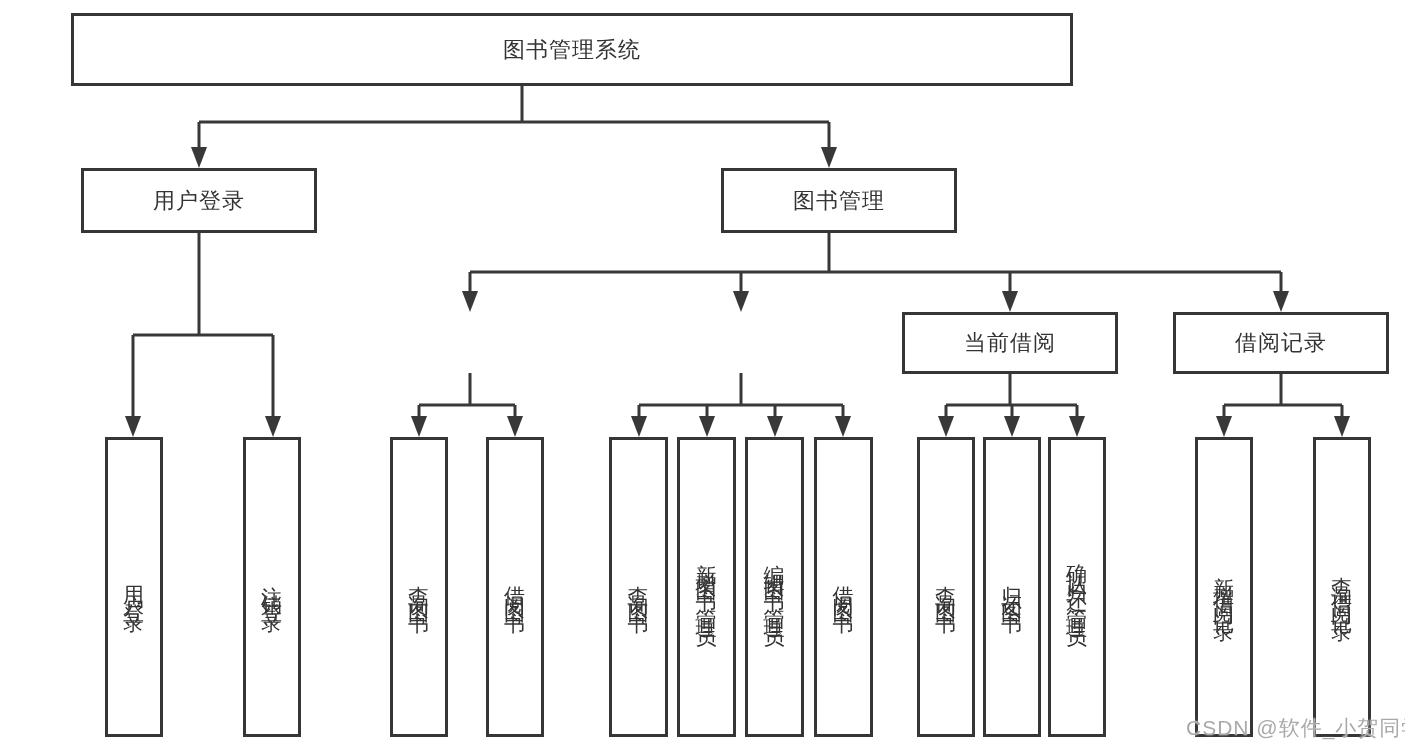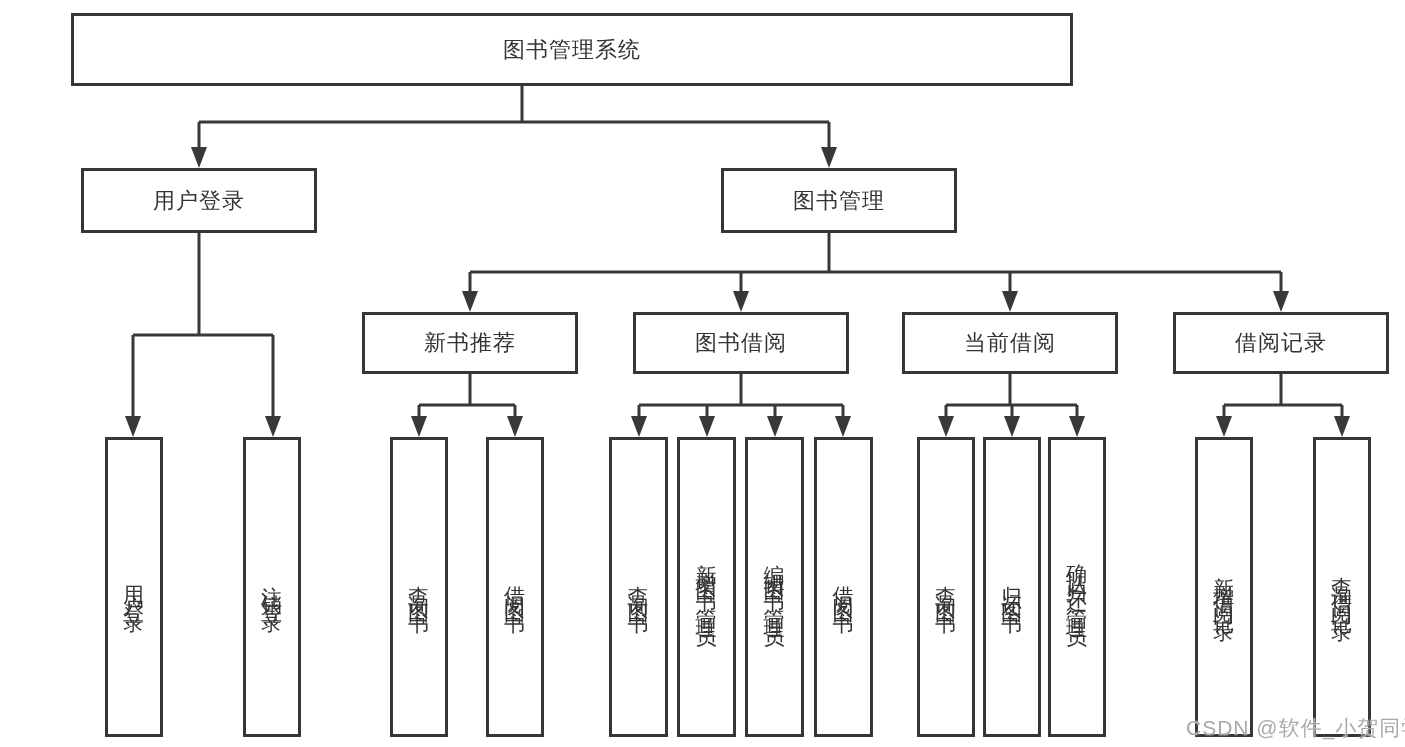--- a/index.html
+++ b/index.html
@@ -107,26 +107,20 @@
     <span>图书管理系统</span>
   </div>
 
   <div class="box hbox" style="left:81px; top:168px; width:236px; height:65px;">
     <span>用户登录</span>
   </div>
   <div class="box hbox" style="left:711px; top:168px; width:236px; height:65px;margin-left:10px;">
     <span>图书管理</span>
   </div>
 
-  <div class="box hbox" style="left:362px; top:312px; width:216px; height:62px;">
-    <span>新书推荐</span>
-  </div>
-  <div class="box hbox" style="left:633px; top:312px; width:216px; height:62px;">
-    <span>图书借阅</span>
-  </div>
   <div class="box hbox" style="left:902px; top:312px; width:216px; height:62px;">
     <span>当前借阅</span>
   </div>
   <div class="box hbox" style="left:1173px; top:312px; width:216px; height:62px;">
     <span>借阅记录</span>
   </div>
 
   <div class="box vbox" style="left:105px; top:437px; width:58px; height:300px;">
     <span>用户登录</span>
   </div>

